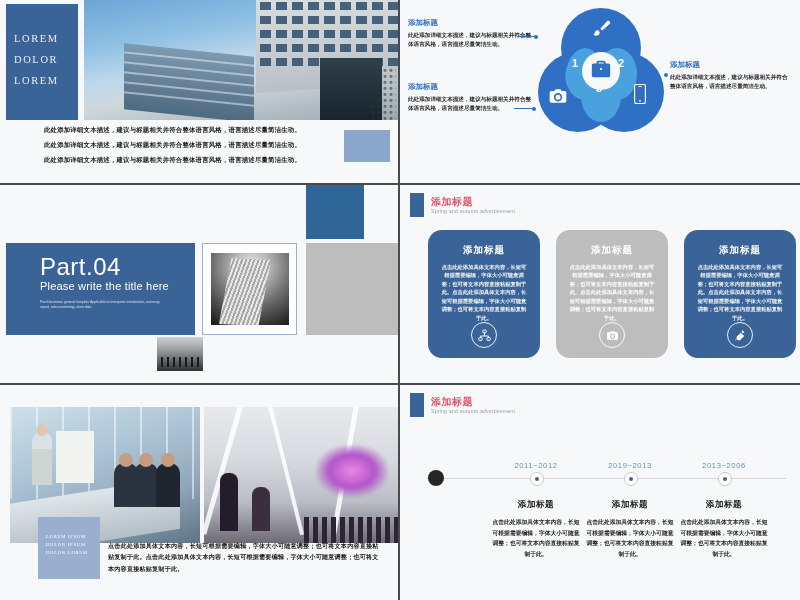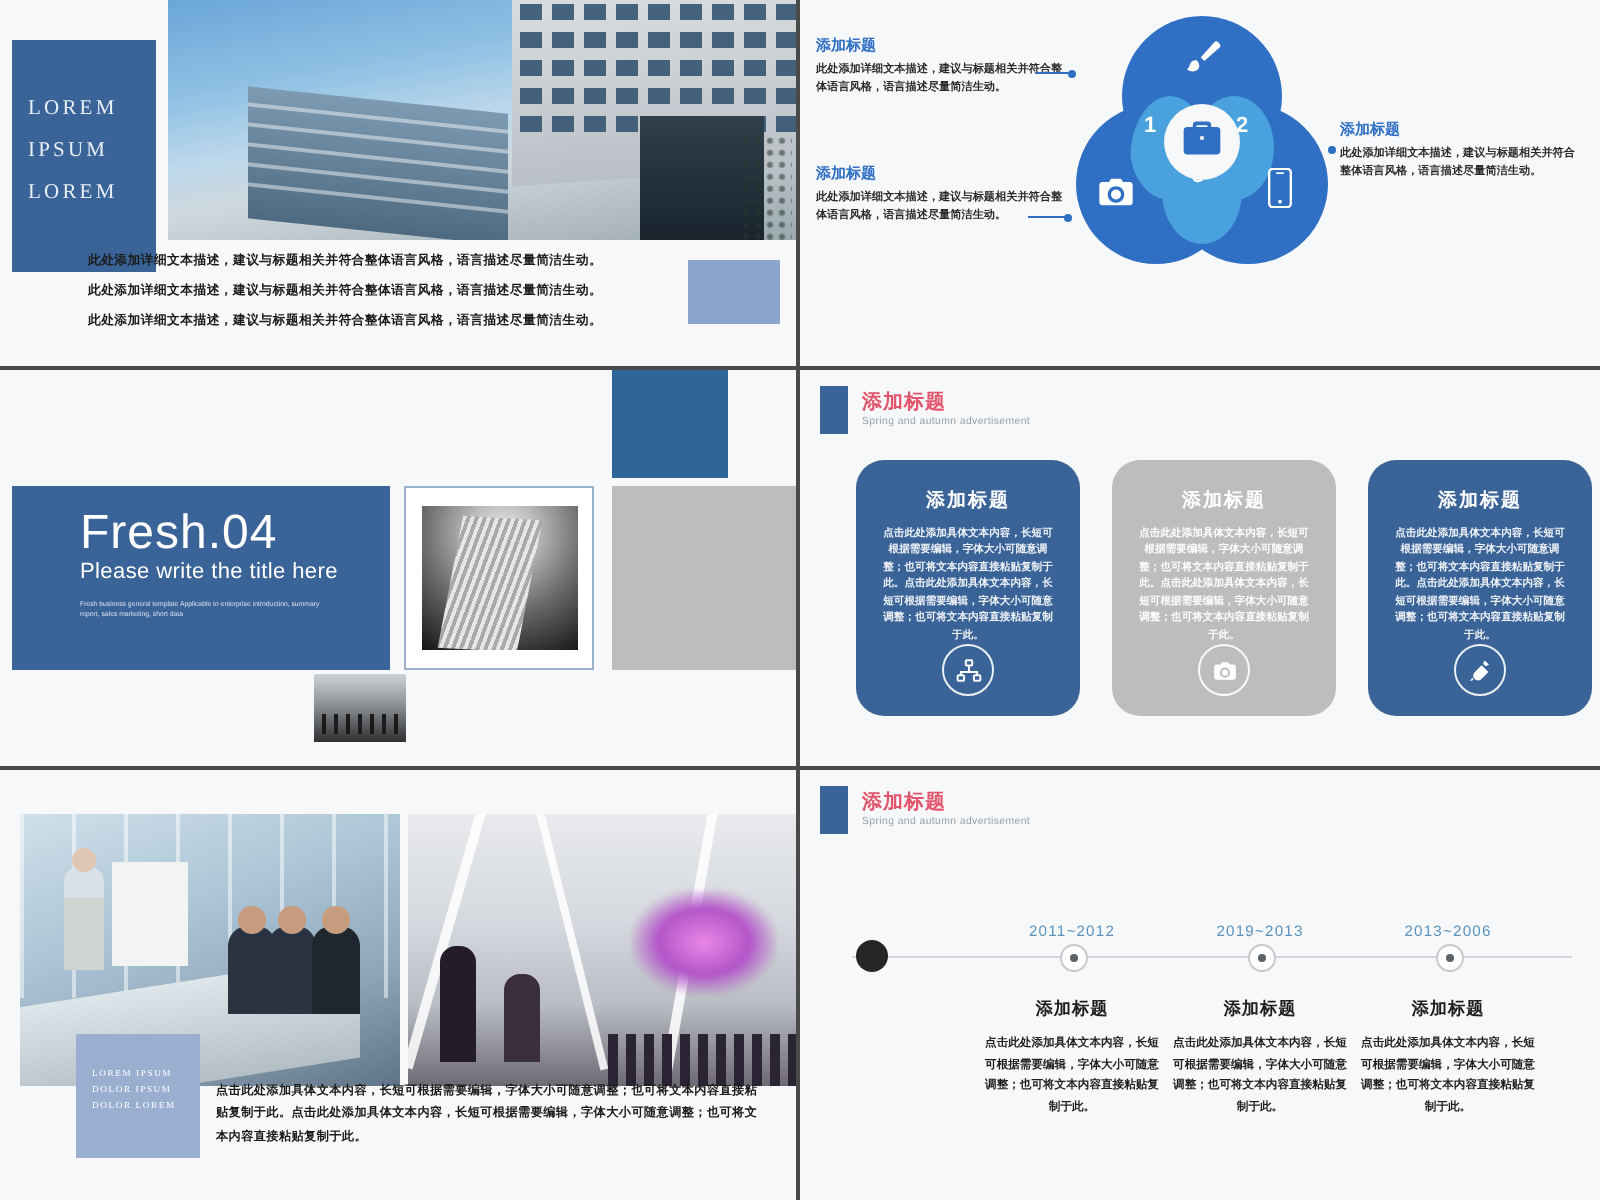--- a/index.html
+++ b/index.html
@@ -28,21 +28,21 @@
 
   
   .cn{font-family:"DejaVu Sans","Liberation Sans",sans-serif;}
   .hdr{position:absolute;display:flex;align-items:center;}
   .hdr .bar{width:14px;height:24px;background:#3a6398;margin-right:7px;flex:none;}
   .hdr .txts{line-height:1.12;}
   .hdr .t1{color:#e3556c;font-size:10px;font-weight:bold;letter-spacing:.5px;}
   .hdr .t2{color:#9aa0a6;font-size:5.2px;letter-spacing:.2px;margin-top:2px;}
 
   
-  .s1-side{position:absolute;left:6px;top:20px;width:72px;height:116px;background:#3a6398;}
+  .s1-side{position:absolute;left:6px;top:4px;width:72px;height:116px;background:#3a6398;}
   .s1-side .lbl{
     color:#e8eef5;font-family:"Liberation Serif","DejaVu Serif",serif;
     font-size:10.5px;letter-spacing:1.6px;line-height:2;
     padding:24px 0 0 8px;
   }
   .s1-photo{
     position:absolute;left:84px;top:0;width:316px;height:120px;
     background:
       linear-gradient(170deg,#6aa6d8 0%,#8fc0e3 28%,#bcd8ec 48%,#cfd8dd 62%,#9aa7ae 100%);
     overflow:hidden;
@@ -217,21 +217,21 @@
 </style>
 </head>
 <body>
 
 <div class="deck">
 
   <div class="slide">
     <div class="s1-side">
       <div class="lbl">
         <div>LOREM</div>
-        <div>IPSUM</div>
+        <div>DOLOR</div>
         <div>LOREM</div>
       </div>
     </div>
     <div class="s1-photo">
       <div class="bldgA"></div>
       <div class="winA">
         <i style="left:0;top:0"></i>
           <i style="left:16px;top:0"></i>
           <i style="left:32px;top:0"></i>
           <i style="left:48px;top:0"></i>
@@ -353,21 +353,21 @@
           </svg>
         </span>
       </div>
     </div>
   </div>
 
   <div class="slide">
     <div class="s3-sqblue"></div>
     <div class="s3-sqgray"></div>
     <div class="s3-band">
-      <div class="p4">Fresh.04</div>
+      <div class="p4">Part.04</div>
       <div class="ent">Please write the title here</div>
       <div class="tiny">Fresh business general template  Applicable to enterprise introduction, summary report, sales marketing, short data</div>
     </div>
     <div class="s3-frame">
       <div class="ph"></div>
     </div>
     <div class="s3-small"></div>
   </div>
 
   <div class="slide col2">

